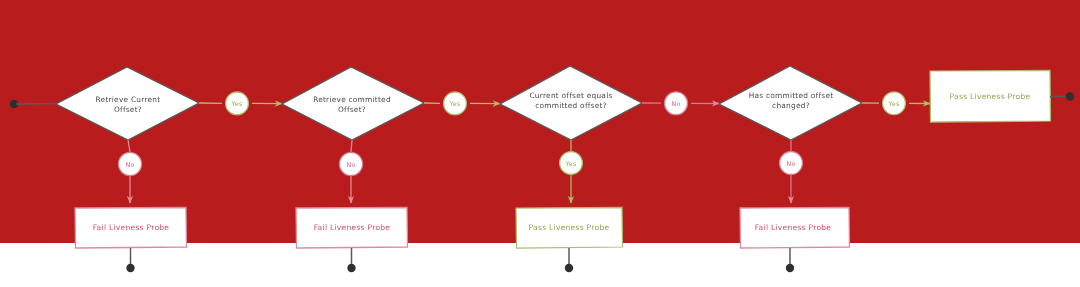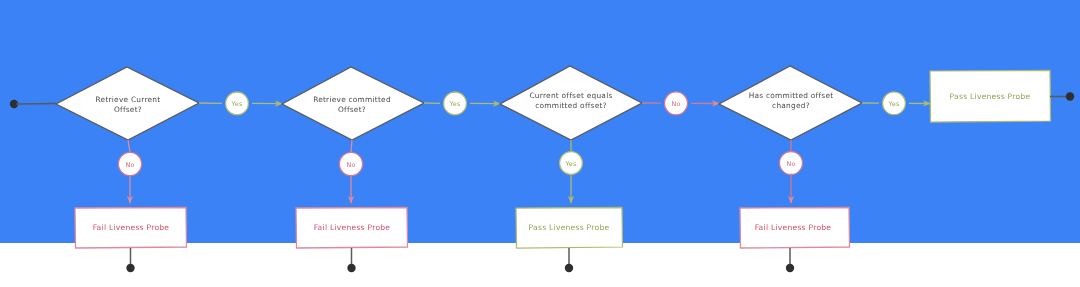--- a/index.html
+++ b/index.html
@@ -11,21 +11,21 @@
   body {
     width: 1080px;
     height: 287px;
     overflow: hidden;
     font-family: "DejaVu Sans", sans-serif;
   }
   #canvas {
     position: relative;
     width: 1080px;
     height: 243px;
-    background: #3b82f6;
+    background: #b91c1c;
   }
   #flow-svg {
     position: absolute;
     top: 0;
     left: 0;
     width: 1080px;
     height: 287px;
   }
   .node-text {
     font-family: "DejaVu Sans", sans-serif;

